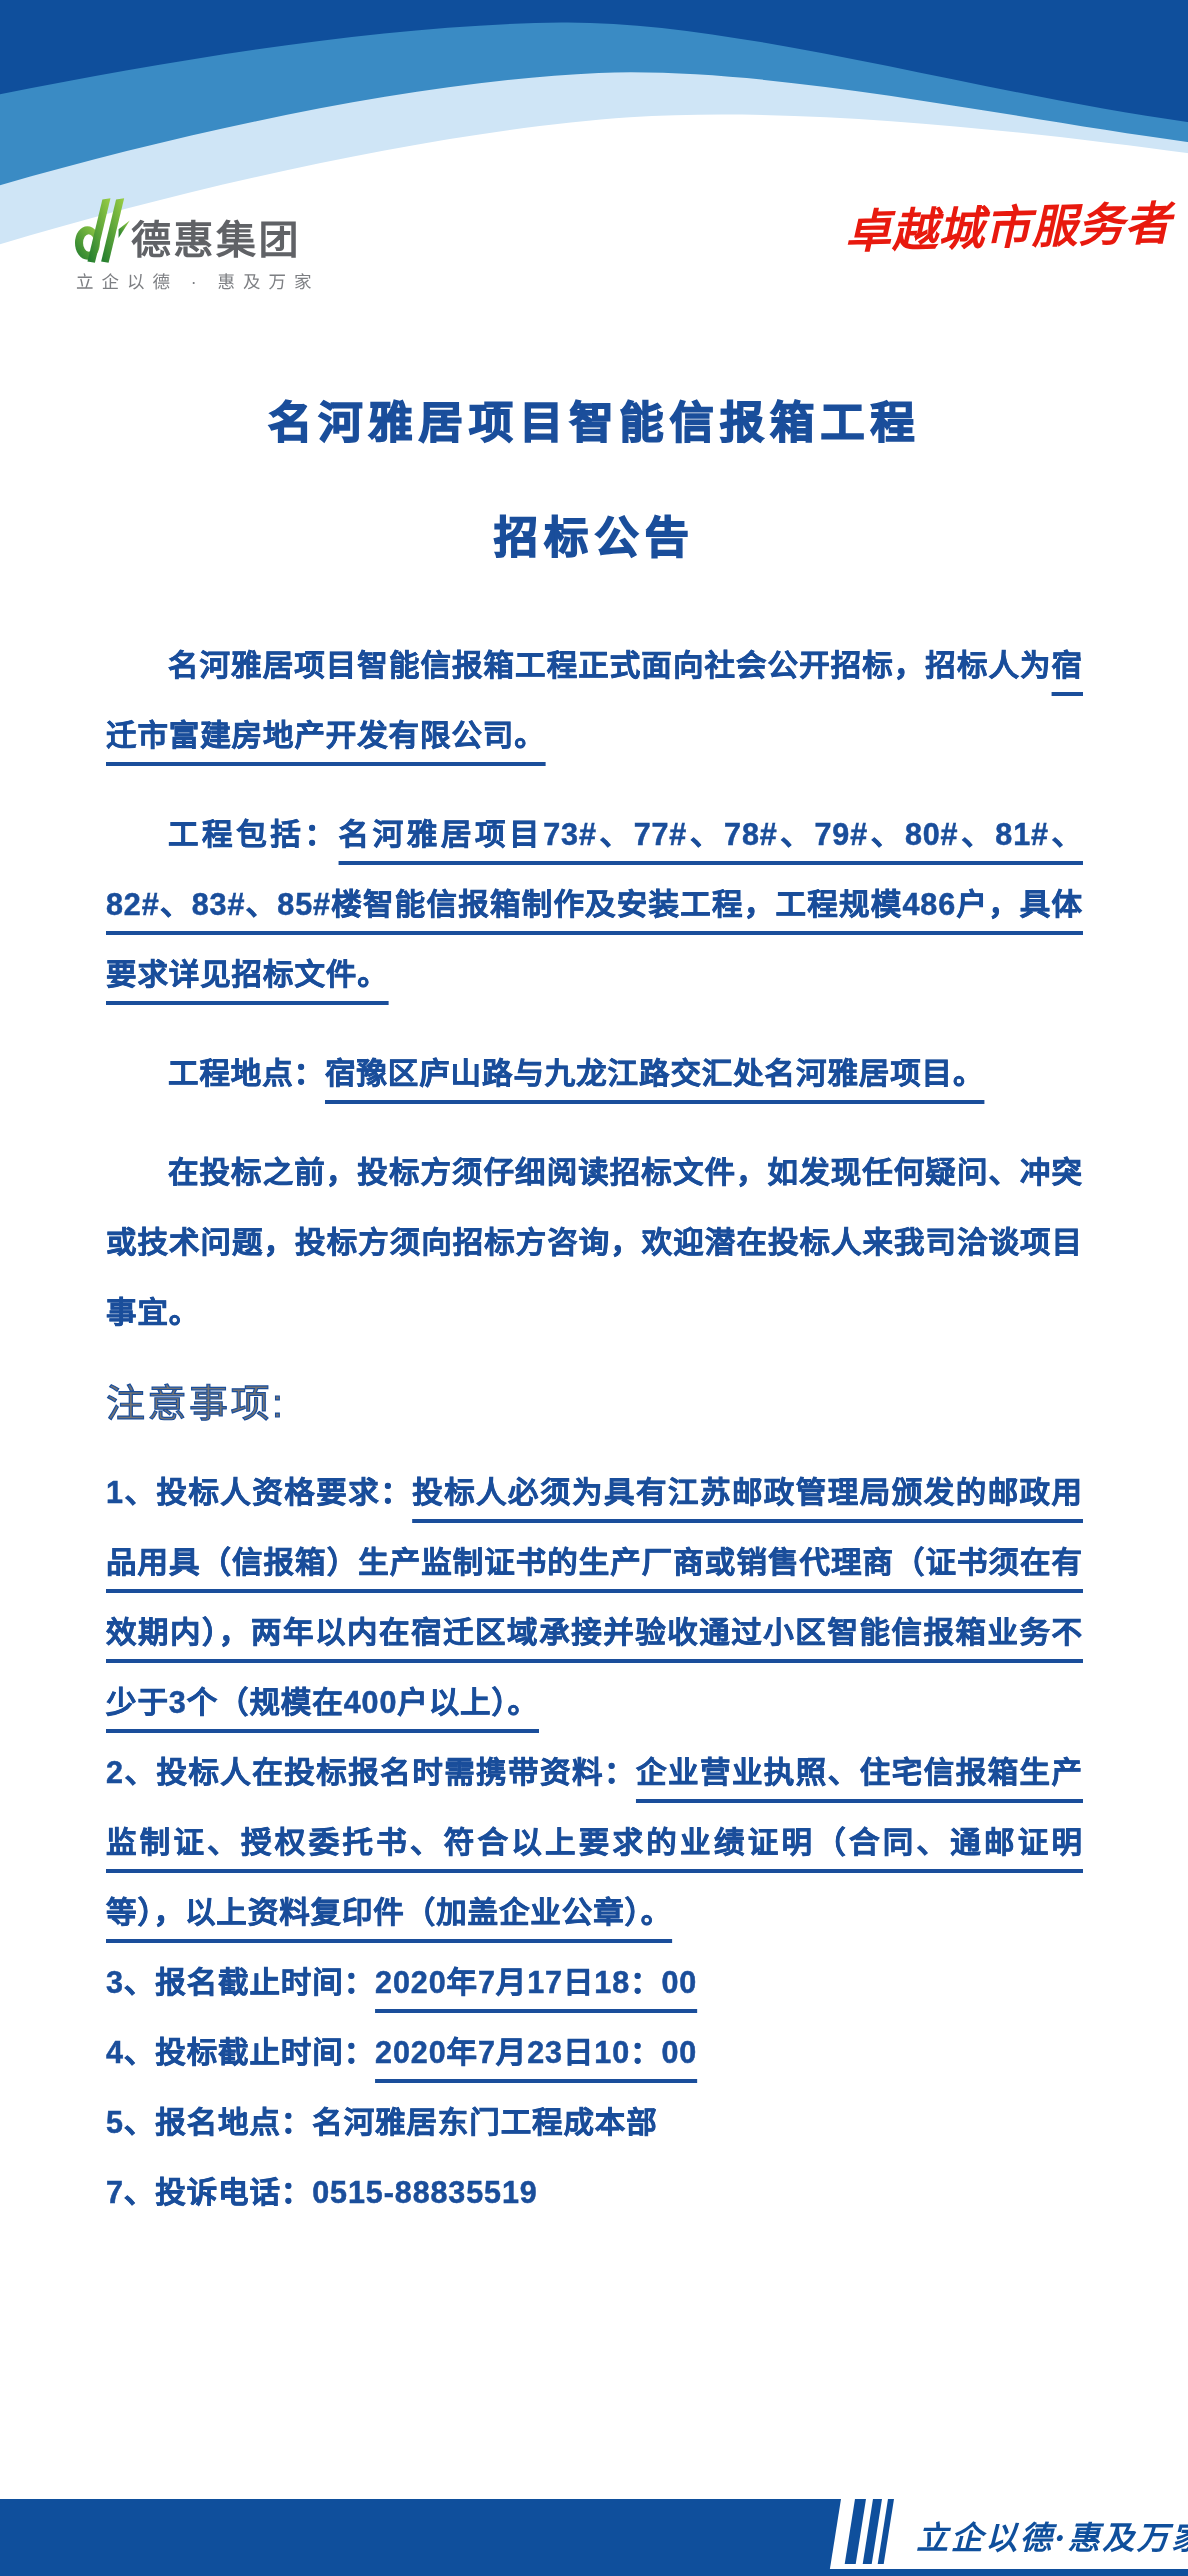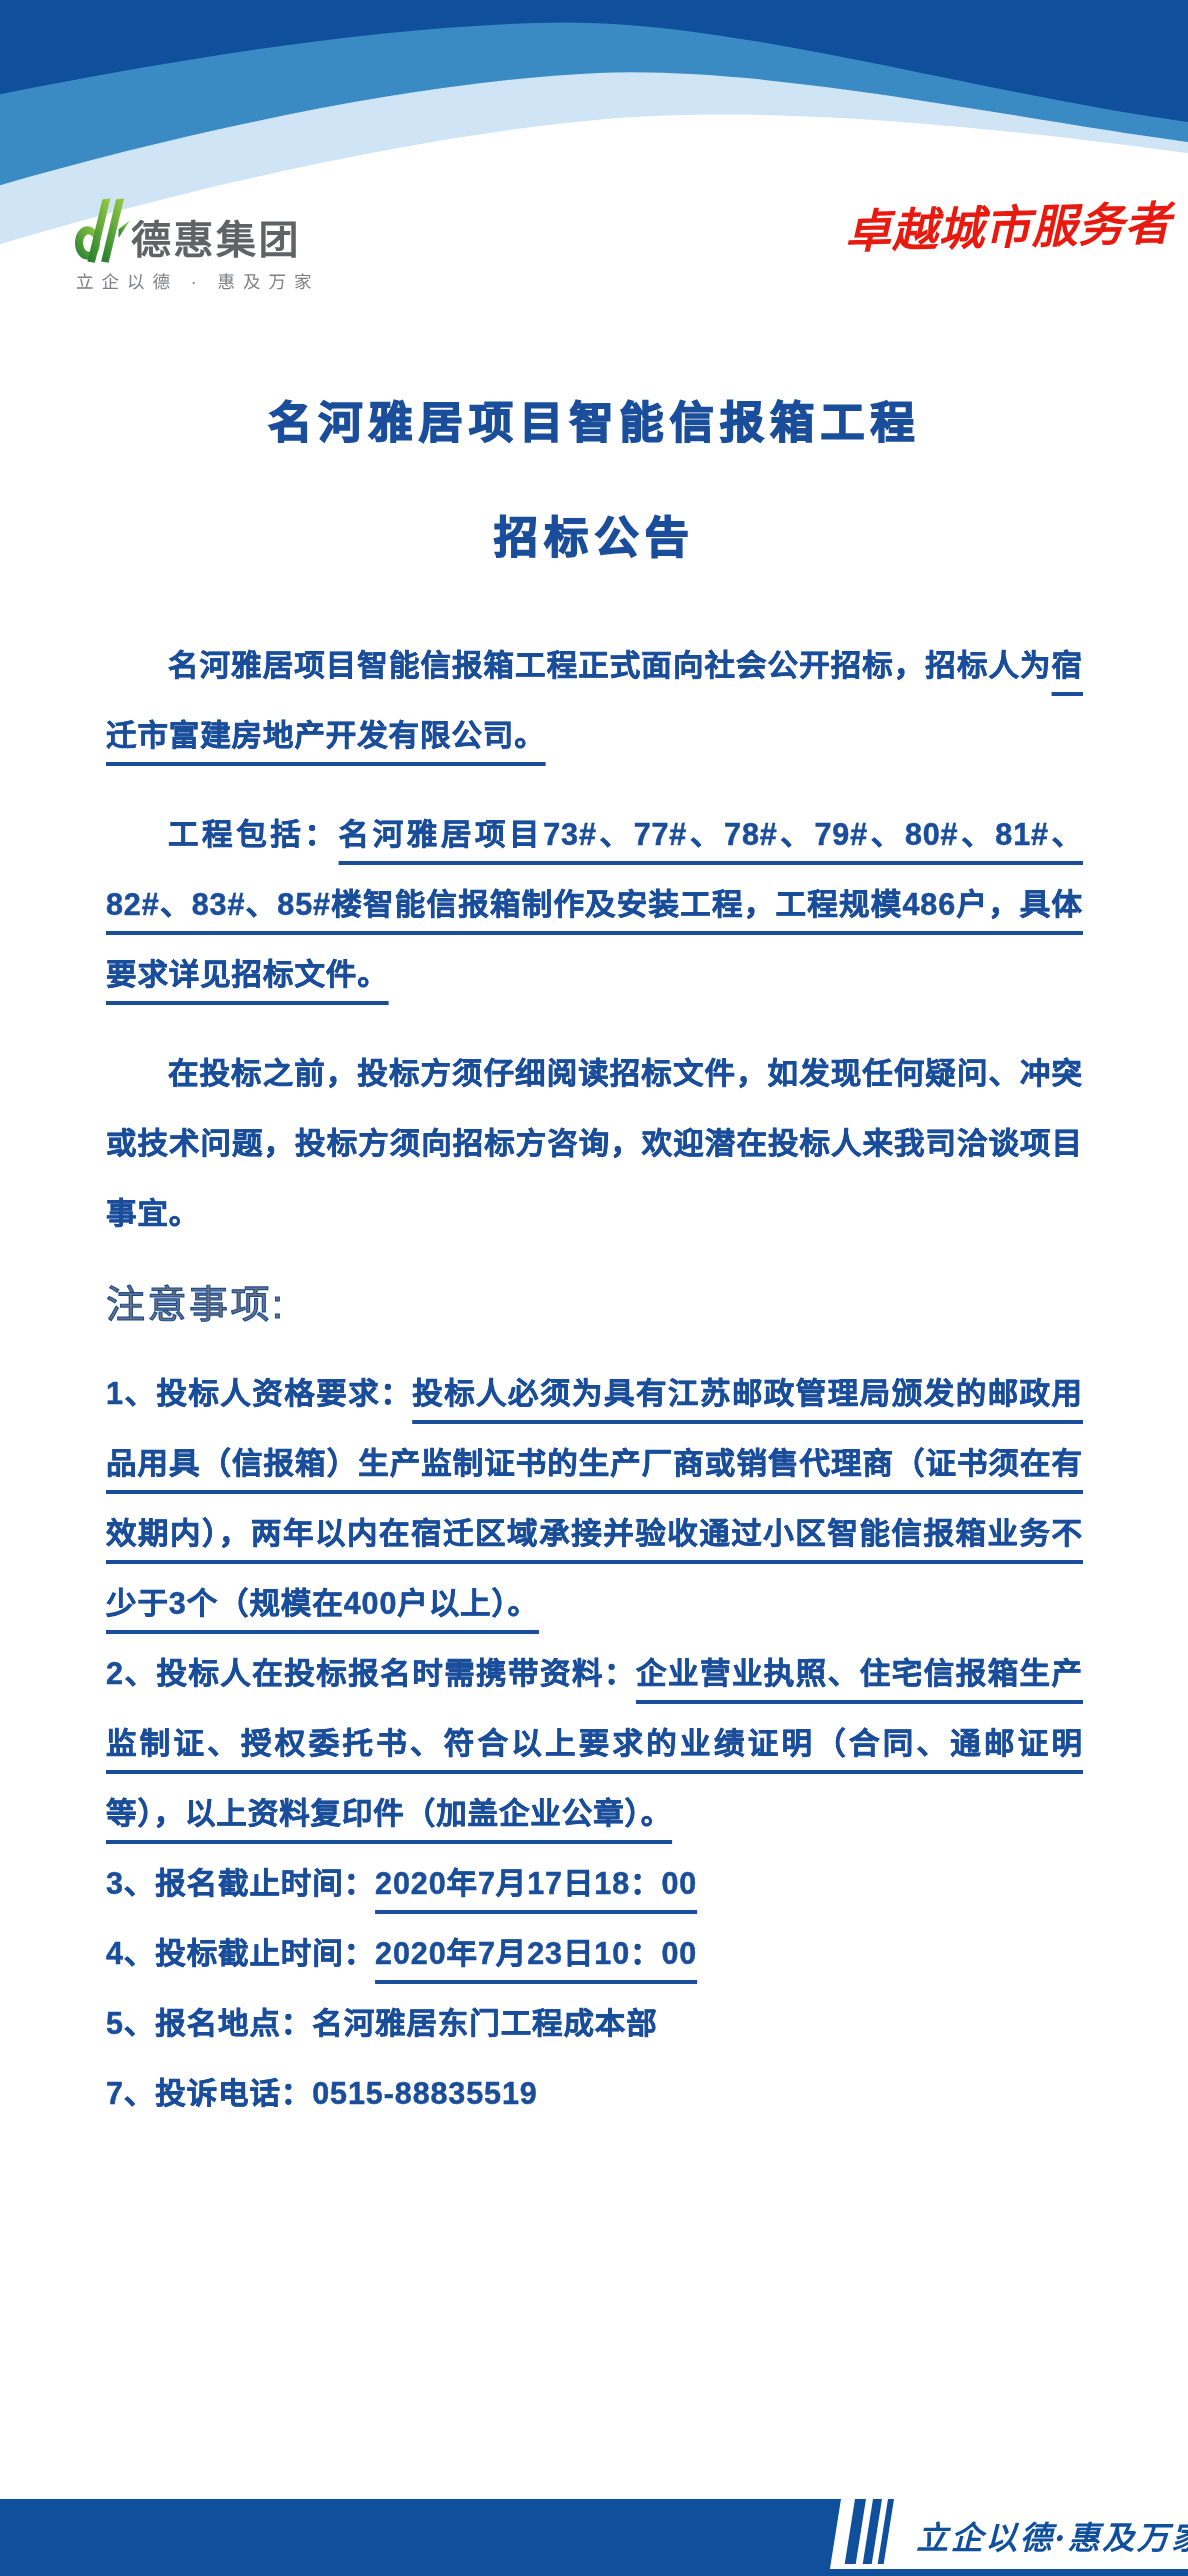--- a/index.html
+++ b/index.html
@@ -81,20 +81,21 @@
 
     <div class="title-line">名河雅居项目智能信报箱工程</div>
     <div class="title-line">招标公告</div>
 
     <div class="body-text">
 
       <p class="para indent"><span>名河雅居项目智能信报箱工程正式面向社会公开招标，招标人为</span><span class="u">宿迁市富建房地产开发有限公司。</span></p>
 
       <p class="para indent"><span>工程包括：</span><span class="u">名河雅居项目73#、77#、78#、79#、80#、81#、82#、83#、85#楼智能信报箱制作及安装工程，工程规模486户，具体要求详见招标文件。</span></p>
 
+      <p class="para indent"><span>工程地点：</span><span class="u">宿豫区庐山路与九龙江路交汇处名河雅居项目。</span></p>
 
       <p class="para indent"><span>在投标之前，投标方须仔细阅读招标文件，如发现任何疑问、冲突或技术问题，投标方须向招标方咨询，欢迎潜在投标人来我司洽谈项目事宜。</span></p>
 
       <div class="notice-heading">注意事项:</div>
 
       <p class="item"><span>1、投标人资格要求：</span><span class="u">投标人必须为具有江苏邮政管理局颁发的邮政用品用具（信报箱）生产监制证书的生产厂商或销售代理商（证书须在有效期内），两年以内在宿迁区域承接并验收通过小区智能信报箱业务不少于3个（规模在400户以上）。</span></p>
 
       <p class="item"><span>2、投标人在投标报名时需携带资料：</span><span class="u">企业营业执照、住宅信报箱生产监制证、授权委托书、符合以上要求的业绩证明（合同、通邮证明等），以上资料复印件（加盖企业公章）。</span></p>
 
       <p class="item"><span>3、报名截止时间：</span><span class="u">2020年7月17日18：00</span></p>

